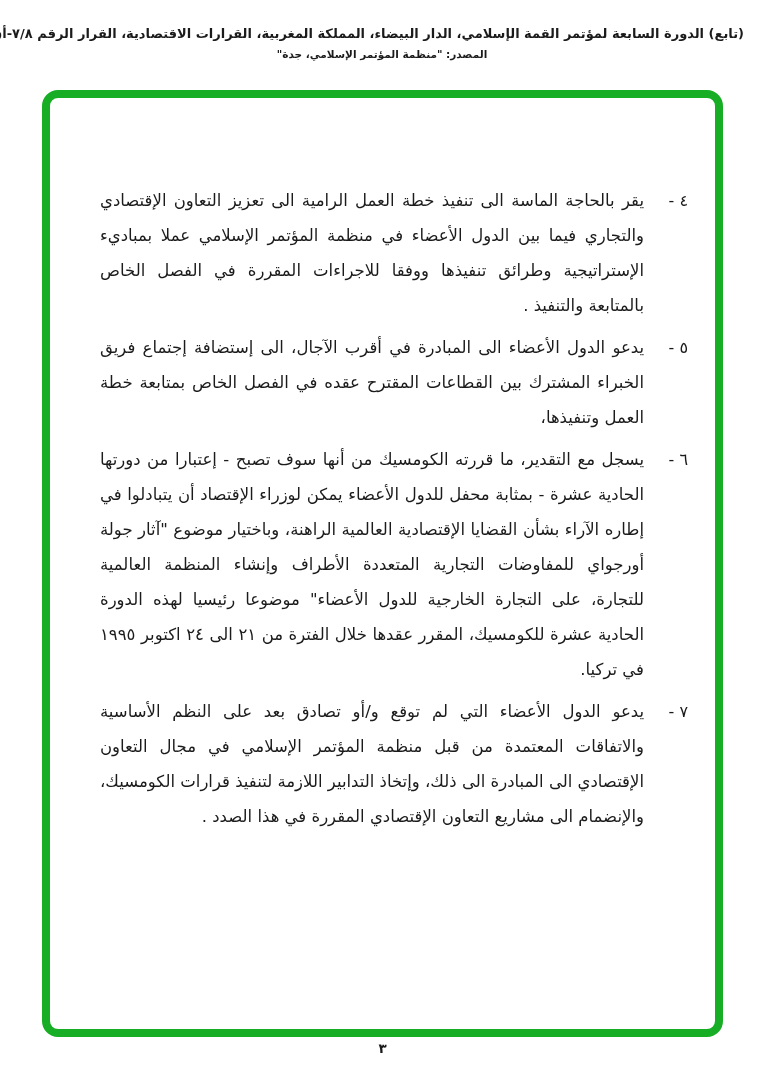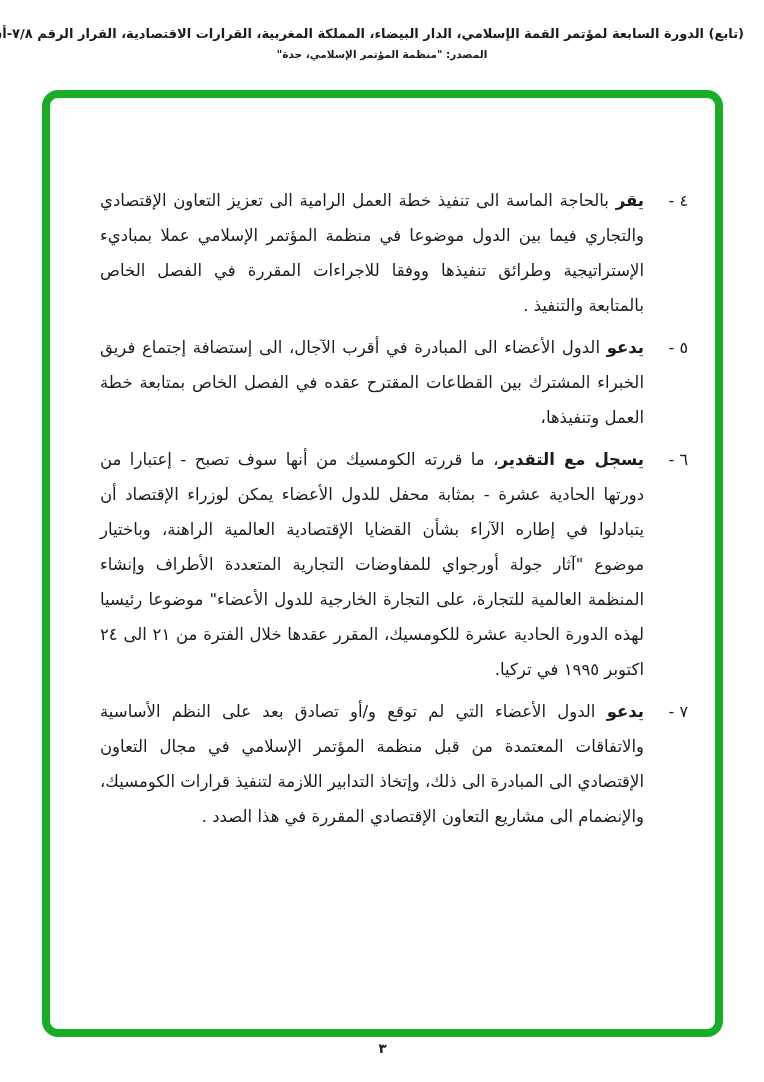--- a/index.html
+++ b/index.html
@@ -54,21 +54,21 @@
     width: 44px;
     letter-spacing: 2px;
     font-size: 16px;
   }
   .item .body {
     flex: 1;
     margin: 0;
     text-align: justify;
   }
   .item .lead {
-    font-weight: 700;
+    font-weight: 400;
   }
   .page-number {
     position: absolute;
     top: 1040px; left: 42px;
     width: 681px;
     text-align: center;
     font-weight: 700;
     font-size: 13.5px;
     direction: rtl;
   }
@@ -79,21 +79,21 @@
 <header class="doc-header">
   <div class="line1">(تابع) الدورة السابعة لمؤتمر القمة الإسلامي، الدار البيضاء، المملكة المغربية، القرارات الاقتصادية، القرار الرقم ٧/٨-أق (أ.ق)</div>
   <div class="line2">المصدر: "منظمة المؤتمر الإسلامي، جدة"</div>
 </header>
 
 <div class="green-box" style="border-color: rgb(23, 173, 36);">
   <div class="resolutions">
 
     <div class="item">
       <span class="num">٤ -</span>
-      <p class="body"><b class="lead">يقر</b> <span>بالحاجة الماسة الى تنفيذ خطة العمل الرامية الى تعزيز التعاون الإقتصادي والتجاري فيما بين الدول موضوعا في منظمة المؤتمر الإسلامي عملا بمباديء الإستراتيجية وطرائق تنفيذها ووفقا للاجراءات المقررة في الفصل الخاص بالمتابعة والتنفيذ .</span></p>
+      <p class="body"><b class="lead">يقر</b> <span>بالحاجة الماسة الى تنفيذ خطة العمل الرامية الى تعزيز التعاون الإقتصادي والتجاري فيما بين الدول الأعضاء في منظمة المؤتمر الإسلامي عملا بمباديء الإستراتيجية وطرائق تنفيذها ووفقا للاجراءات المقررة في الفصل الخاص بالمتابعة والتنفيذ .</span></p>
     </div>
 
     <div class="item">
       <span class="num">٥ -</span>
       <p class="body"><b class="lead">يدعو</b> <span>الدول الأعضاء الى المبادرة في أقرب الآجال، الى إستضافة إجتماع فريق الخبراء المشترك بين القطاعات المقترح عقده في الفصل الخاص بمتابعة خطة العمل وتنفيذها،</span></p>
     </div>
 
     <div class="item">
       <span class="num">٦ -</span>
       <p class="body"><b class="lead">يسجل مع التقدير</b><span>، ما قررته الكومسيك من أنها سوف تصبح - إعتبارا من دورتها الحادية عشرة - بمثابة محفل للدول الأعضاء يمكن لوزراء الإقتصاد أن يتبادلوا في إطاره الآراء بشأن القضايا الإقتصادية العالمية الراهنة، وباختيار موضوع "آثار جولة أورجواي للمفاوضات التجارية المتعددة الأطراف وإنشاء المنظمة العالمية للتجارة، على التجارة الخارجية للدول الأعضاء" موضوعا رئيسيا لهذه الدورة الحادية عشرة للكومسيك، المقرر عقدها خلال الفترة من ٢١ الى ٢٤ اكتوبر ١٩٩٥ في تركيا.</span></p>

